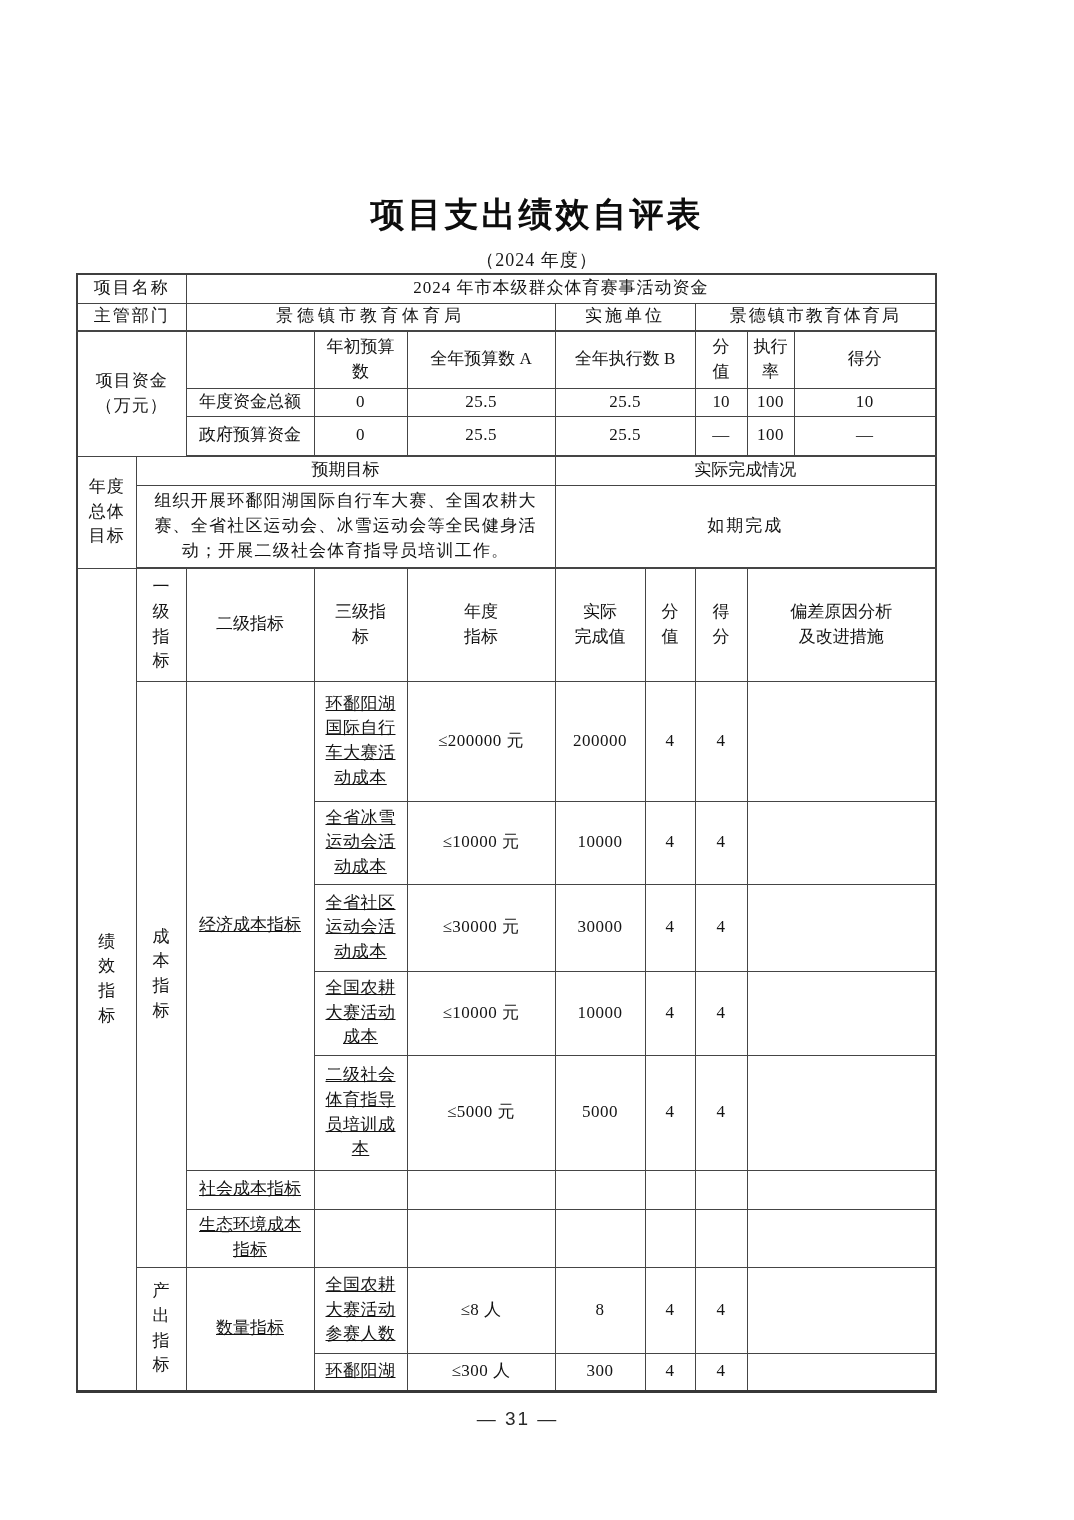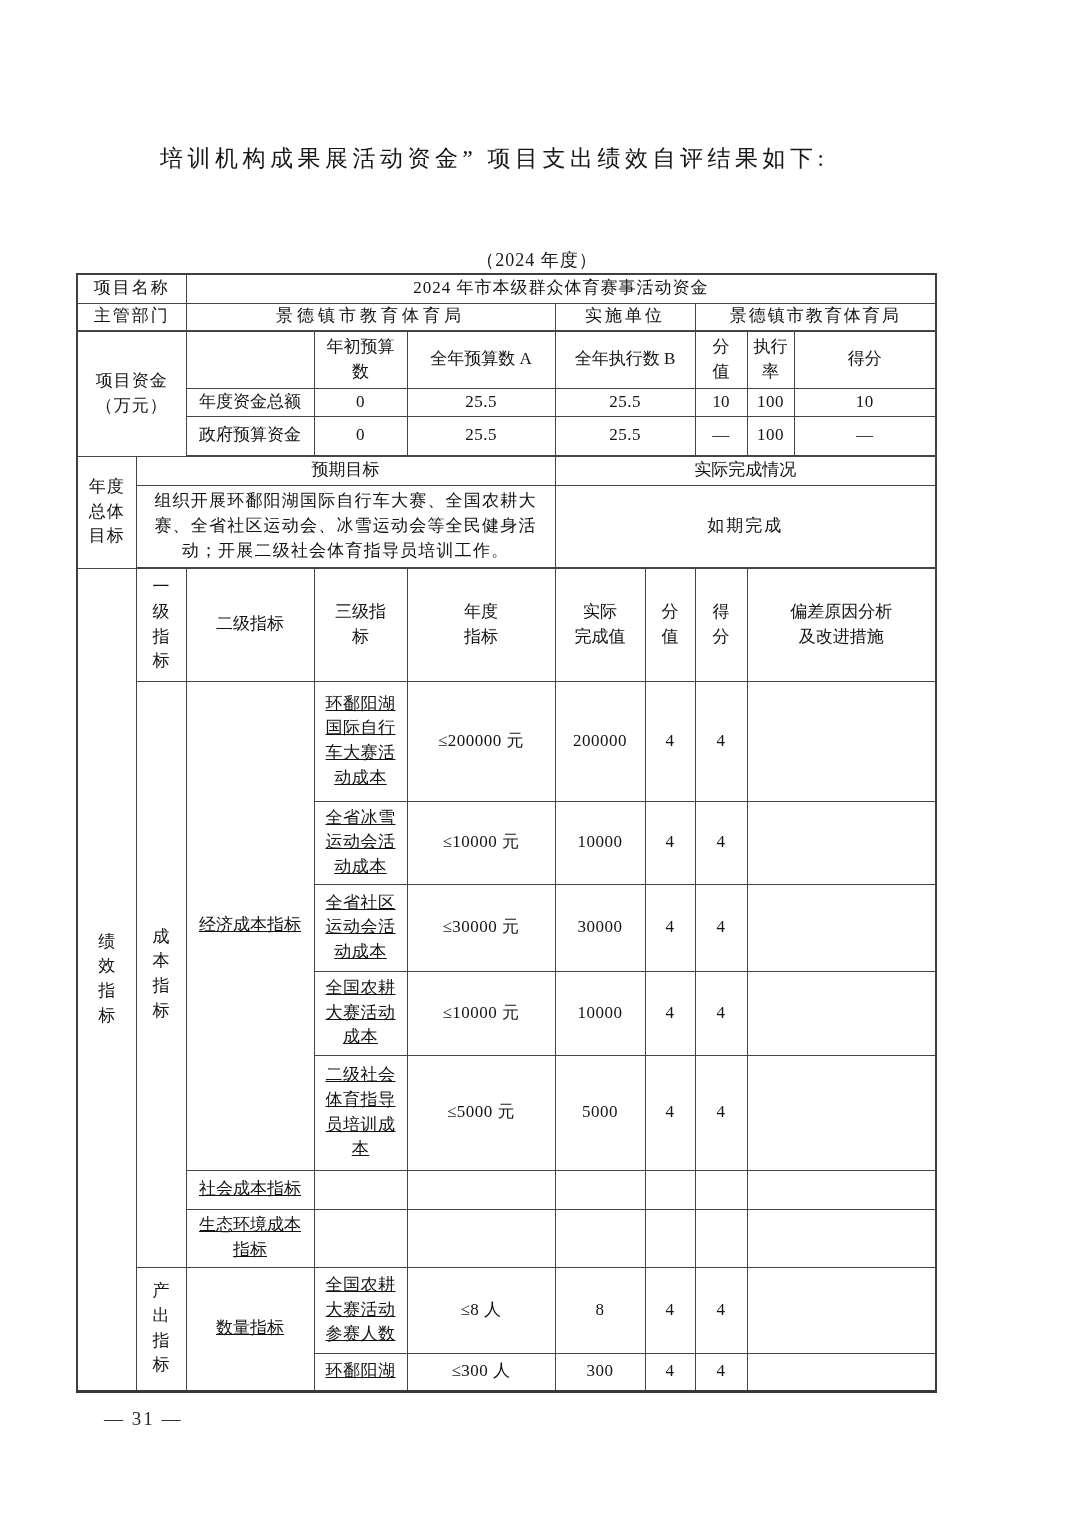--- a/index.html
+++ b/index.html
@@ -59,31 +59,31 @@
     white-space:normal;
   }
   td.done { font-size:18px; letter-spacing:2px;border-radius:16px; }
   td.v-tight { font-size:15px; line-height:1.15; letter-spacing:0; }
   td.v-wide { font-size:16px; line-height:1.8; }
   td.v-wide2 { font-size:16px; line-height:1.75; vertical-align:top; padding-top:8px; }
   td.l2 { font-size:17px; line-height:1.55;text-decoration:underline; }
   td.l3 { font-size:16px; line-height:1.78; letter-spacing:0.5px;text-decoration:underline; }
   td.annual { font-size:17px; letter-spacing:0.5px; }
   .page-number {
-    position:absolute; left:104px; width:859px; top:1408px;
-    font-size:19px; letter-spacing:2px; color:#2a2a2a;
-    font-family:Liberation Serif, serif;
+    position:absolute; left:88px; width:859px; top:1408px;
+    text-align:center; font-size:19px; letter-spacing:2px; color:#2a2a2a;
+    font-family:Liberation Sans, sans-serif;
   }
 </style>
 </head>
 <body>
 
 <div class="page">
 
-  <div class="intro-line">培训机构成果展活动资金” 项目支出绩效自评结果如下:</div>
+  <div class="doc-title">项目支出绩效自评表</div>
   <div class="doc-subtitle">（2024 年度）</div>
 
   <table class="eval">
     <colgroup>
       <col style="width:59px">
         <col style="width:50px">
         <col style="width:128px">
       <col style="width:93px">
         <col style="width:148px">
         <col style="width:90px">

